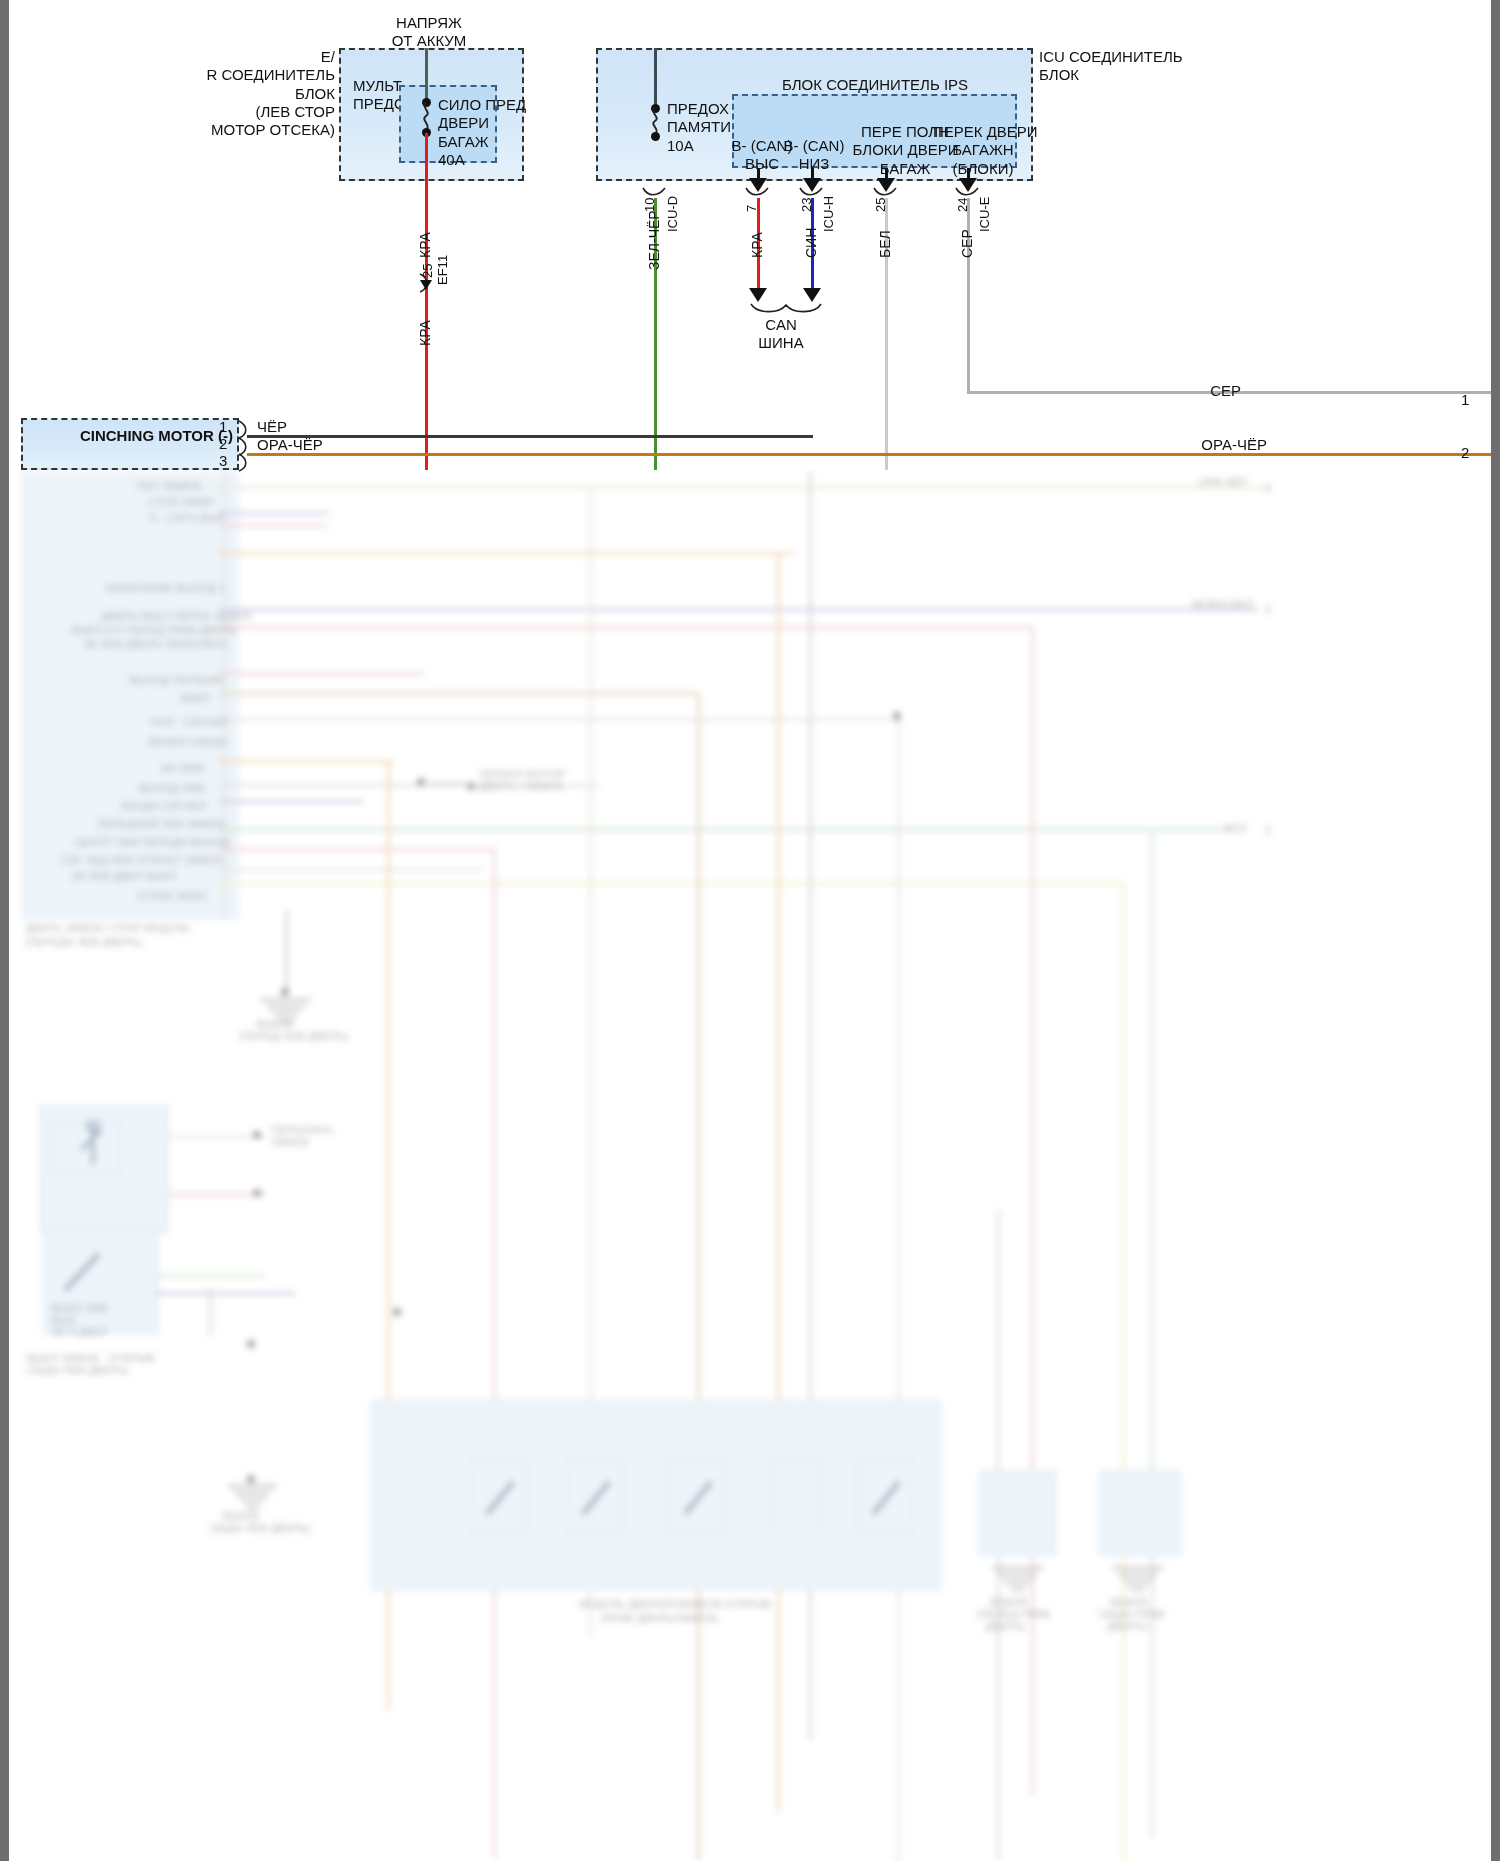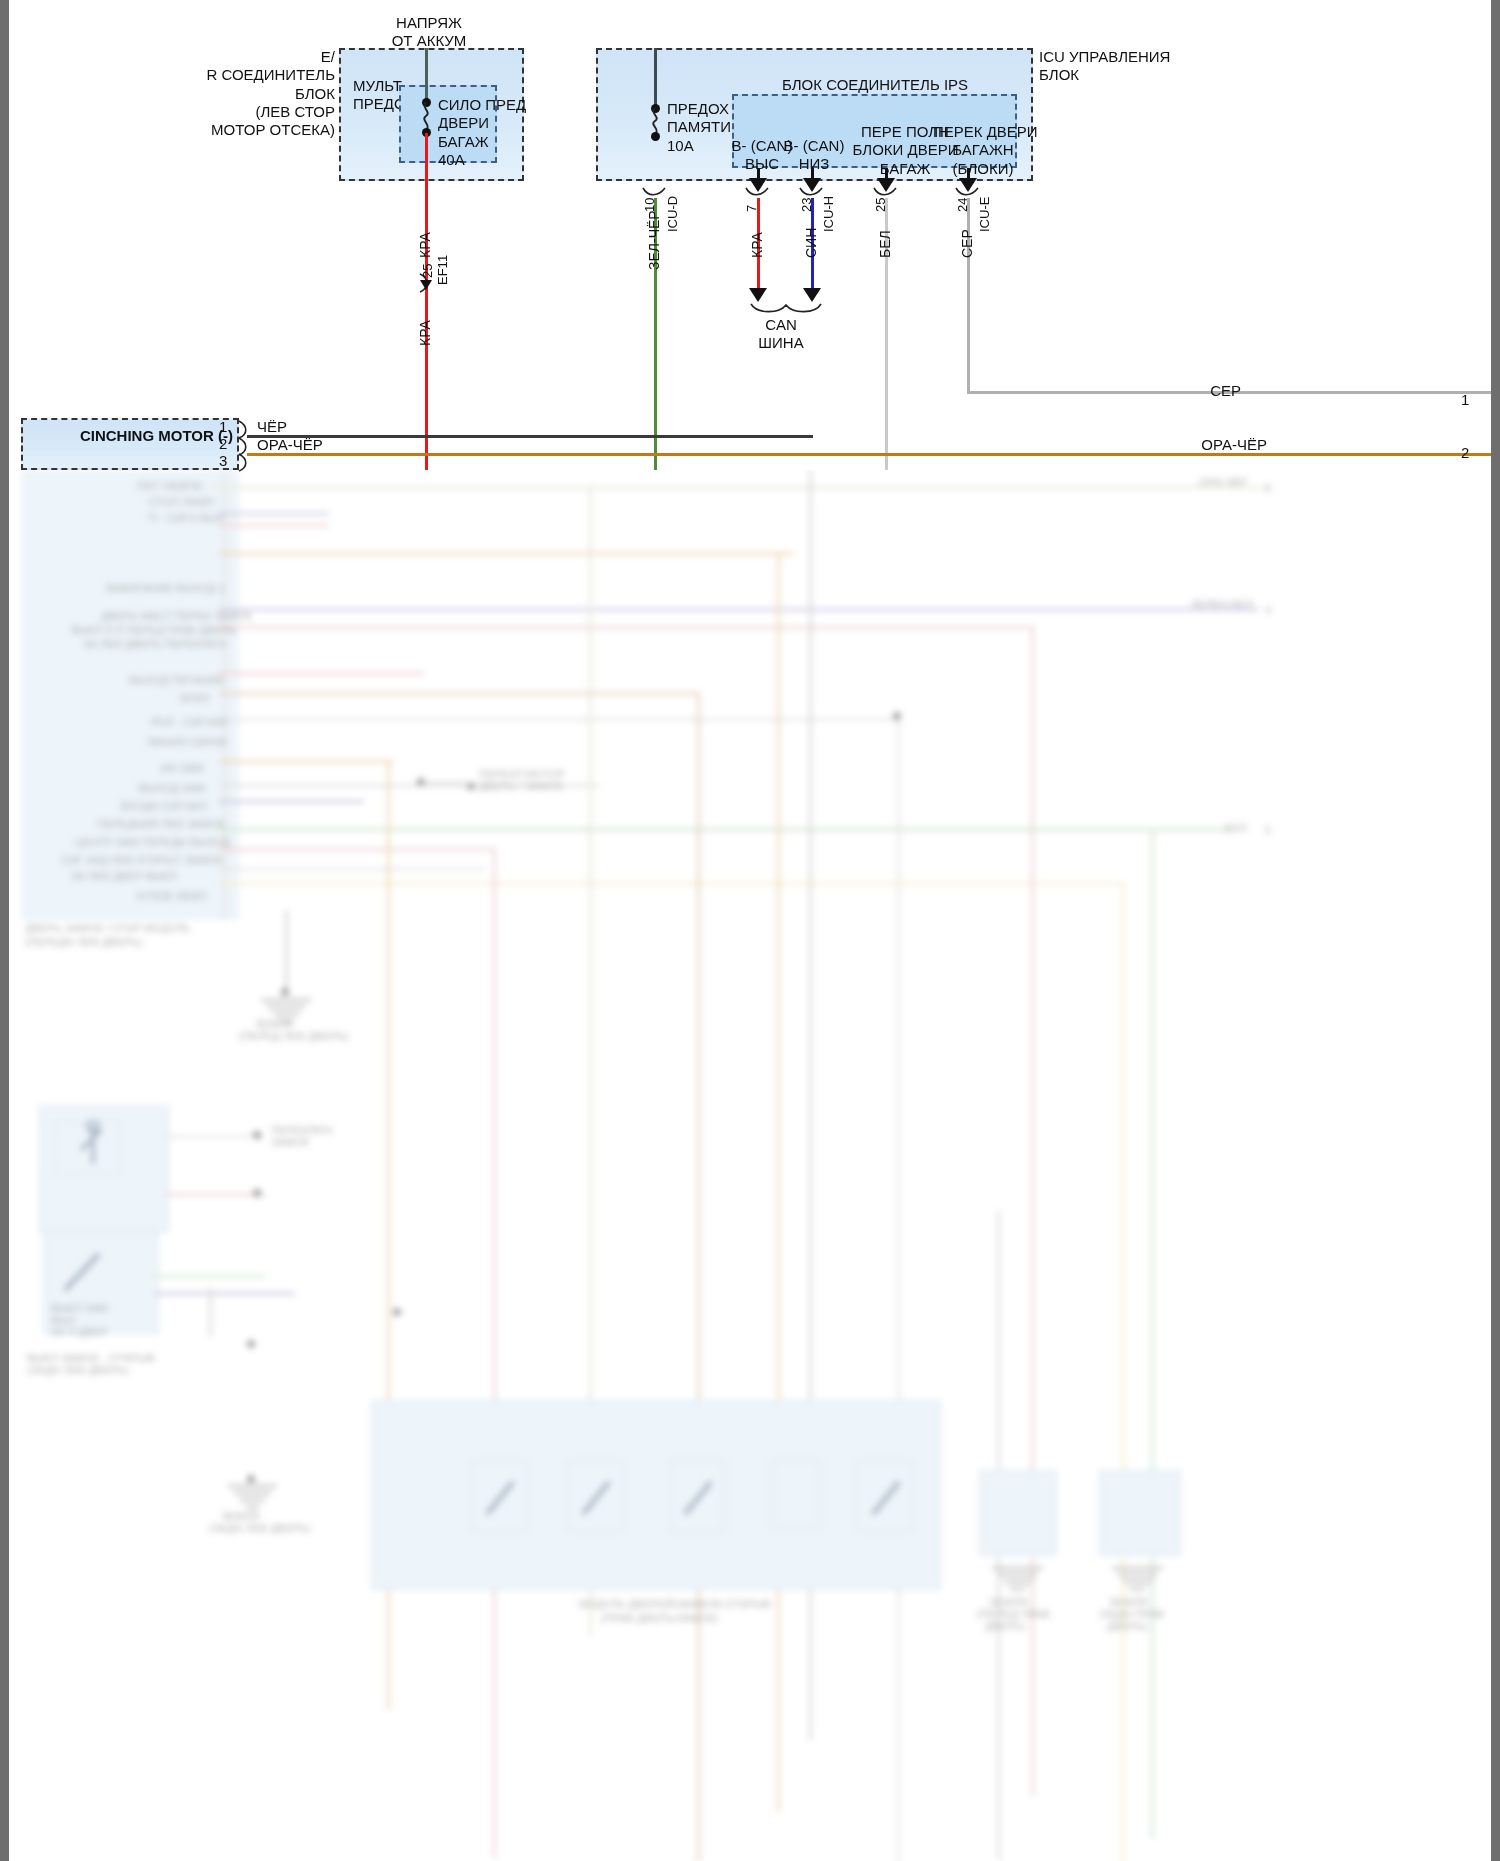--- a/index.html
+++ b/index.html
@@ -113,21 +113,21 @@
 
   <svg style="position:absolute;left:408px;top:272px;width:22px;height:22px;">
     <path d="M3,2 C12,6 12,16 3,20" stroke="#222" stroke-width="1.6" fill="none"></path>
   </svg>
   <div class="arrow-sm" style="left:411px; top:280px;"></div>
   <div class="vt" style="left:411px; top:278px; font-size:13px;">25</div>
   <div class="vt" style="left:426px; top:285px; font-size:13px;">EF11</div>
   <div class="vt" style="left:408px; top:346px;">КРА</div>
 
   <div class="box" style="left:587px; top:48px; width:437px; height:133px;"></div>
-  <div class="tx" style="left:1030px; top:48px; width:160px;">ICU УПРАВЛЕНИЯ
+  <div class="tx" style="left:1030px; top:48px; width:160px;">ICU СОЕДИНИТЕЛЬ
 БЛОК</div>
 
   <div class="tx c" style="left:866px; top:76px; width:280px;">БЛОК СОЕДИНИТЕЛЬ IPS</div>
   <div class="boxin" style="left:723px; top:94px; width:285px; height:74px;"></div>
 
   <div class="wire v" style="left:645px; top:48px; height:58px; border-left-color:#3c4a52;"></div>
   <div class="dot" style="left:642px; top:104px;"></div>
   <svg style="position:absolute;left:639px;top:108px;width:16px;height:26px;">
     <path d="M7,0 C1,5 13,9 7,13 C1,17 13,21 7,26" stroke="#222" stroke-width="2" fill="none"></path>
   </svg>

